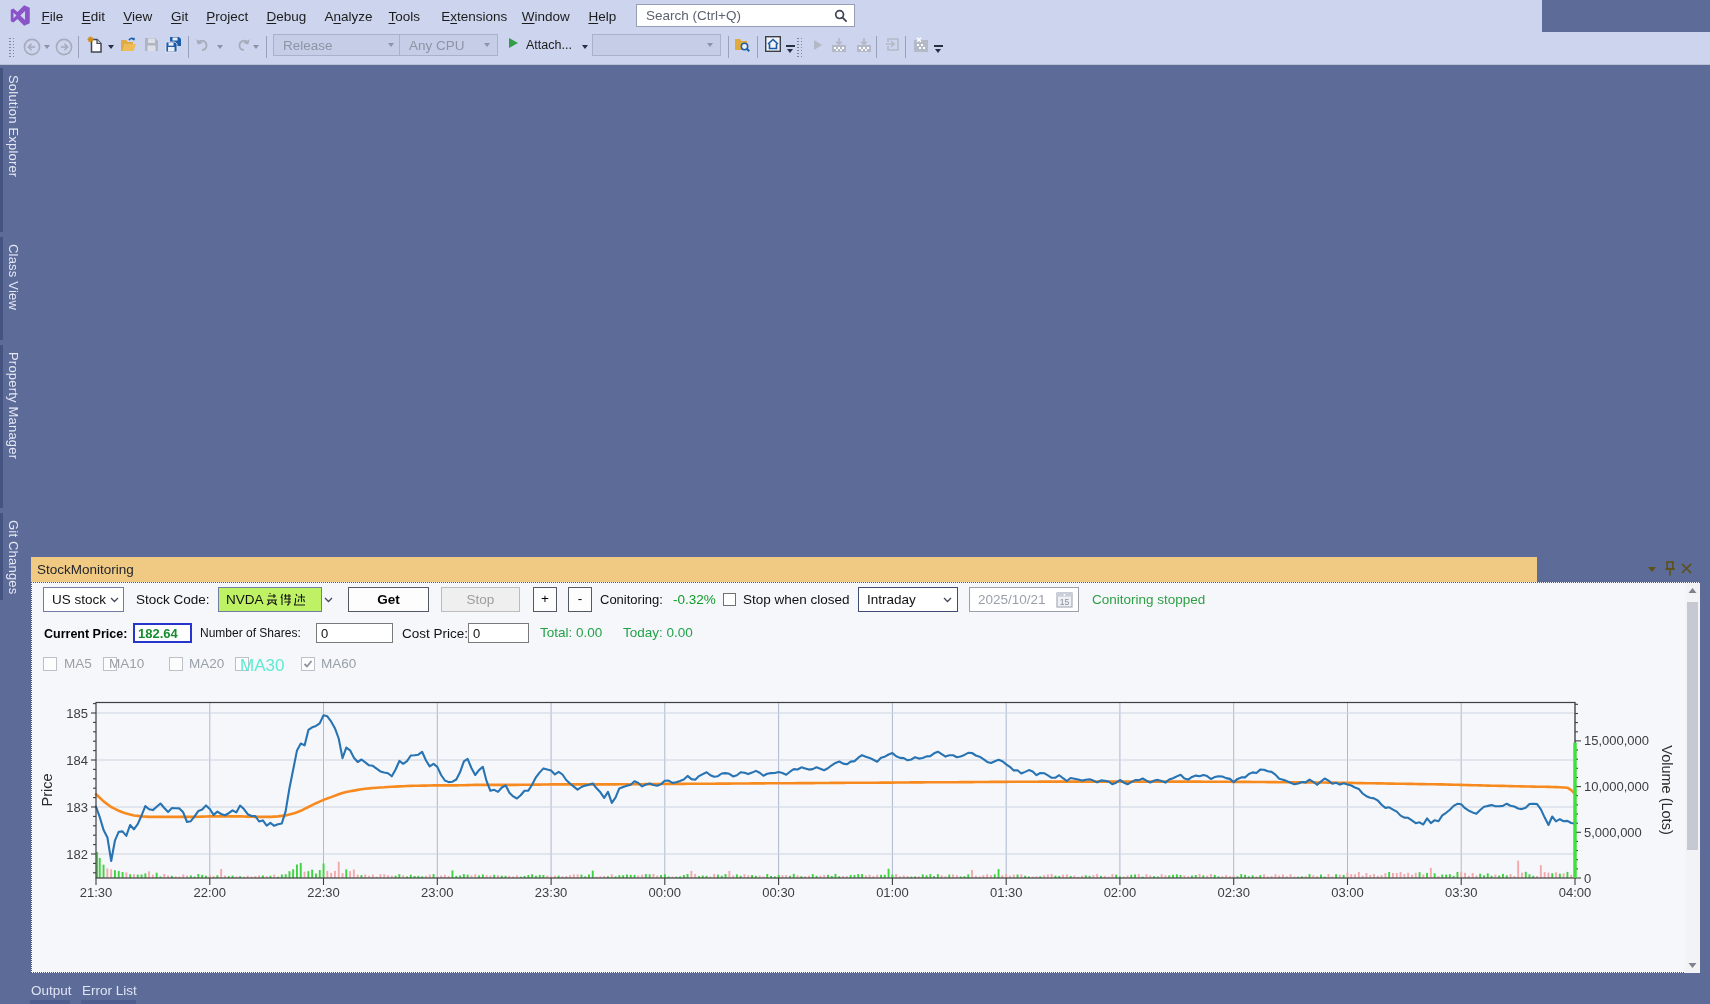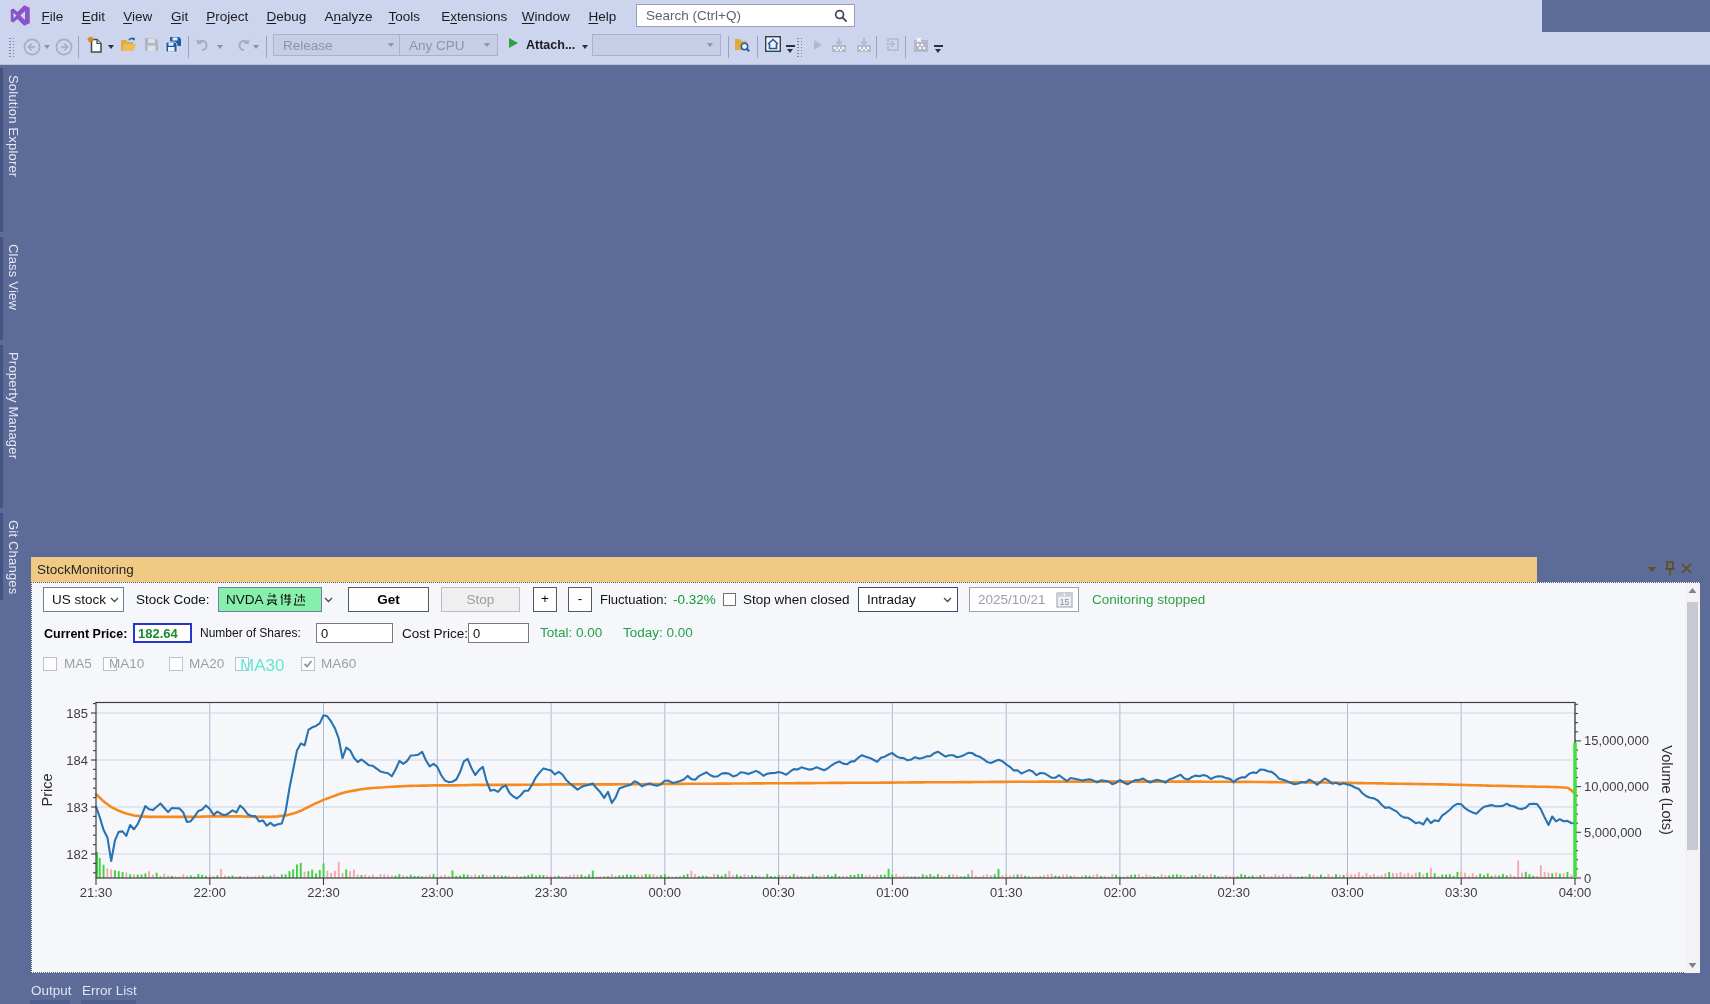--- a/index.html
+++ b/index.html
@@ -108,21 +108,21 @@
     <div style="position:absolute;left:266px;top:4px;width:1px;height:22px;background:#9aa2bb"></div>
     <div style="position:absolute;left:273px;top:2px;width:129px;height:22px;background:#c6cde6;border:1px solid #a9b1cb;box-sizing:border-box">
       <span style="position:absolute;left:9px;top:3px;font-size:13.5px;color:#8d94a6">Release</span>
 <div style="position:absolute;right:7px;top:8px;width:0;height:0;border-left:3.5px solid transparent;border-right:3.5px solid transparent;border-top:4px solid #8d94a6"></div>
     </div>
     <div style="position:absolute;left:399px;top:2px;width:99px;height:22px;background:#c6cde6;border:1px solid #a9b1cb;box-sizing:border-box">
       <span style="position:absolute;left:9px;top:3px;font-size:13.5px;color:#8d94a6">Any CPU</span>
 <div style="position:absolute;right:7px;top:8px;width:0;height:0;border-left:3.5px solid transparent;border-right:3.5px solid transparent;border-top:4px solid #8d94a6"></div>
     </div>
     <div style="position:absolute;left:509px;top:6px;width:0;height:0;border-top:5.5px solid transparent;border-bottom:5.5px solid transparent;border-left:9px solid #2f9e44"></div>
-    <span style="position:absolute;left:526px;top:6px;font-size:12.5px;font-weight:bold;color:#1c1c1c">Attach...</span>
+    <span style="position:absolute;left:526px;top:6px;font-size:12.5px;font-weight:normal;color:#1c1c1c">Attach...</span>
     <div style="position:absolute;left:582px;top:13px;width:0;height:0;border-left:3.5px solid transparent;border-right:3.5px solid transparent;border-top:4px solid #273042"></div>
     <div style="position:absolute;left:592px;top:2px;width:129px;height:22px;background:#c6cde6;border:1px solid #a9b1cb;box-sizing:border-box">
 <div style="position:absolute;right:7px;top:8px;width:0;height:0;border-left:3.5px solid transparent;border-right:3.5px solid transparent;border-top:4px solid #8d94a6"></div>
     </div>
     <div style="position:absolute;left:728px;top:4px;width:1px;height:22px;background:#9aa2bb"></div>
     <svg style="position:absolute;left:734px;top:5px" width="16" height="15" viewBox="0 0 16 15">
 <path d="M1,13 V2 H6 L7.5,4 H13 V13 Z" fill="#e0aa3e"></path>
 <circle cx="10.5" cy="9.5" r="3.2" fill="#eef1f7" stroke="#1d5fa8" stroke-width="1.5"></circle>
 <line x1="12.8" y1="11.8" x2="15.2" y2="14.2" stroke="#1d5fa8" stroke-width="2"></line>
     </svg>
@@ -227,42 +227,42 @@
   <div style="position:absolute;left:0;top:25px;width:1669px;height:391px;background:#f6f7fb;border:1px dotted #54575e;box-sizing:border-box"></div>
 </div>
 
 <div style="position:absolute;left:43px;top:587px;width:81px;height:25px;background:#fff;border:1px solid #6f7da0;box-sizing:border-box">
 <span style="position:absolute;left:8px;top:4px;font-size:13.5px;color:#111">US stock</span>
   </div>
 <svg style="position:absolute;left:110px;top:597px" width="9" height="6" viewBox="0 0 9 6">
     <path d="M1,1 L4.5,4.5 L8,1" fill="none" stroke="#424a5c" stroke-width="1.3"></path>
   </svg>
 <span style="position:absolute;left:136px;top:592px;font-size:13.5px;color:#111">Stock Code:</span>
-<div style="position:absolute;left:218px;top:587px;width:104px;height:25px;background:#86efac;border:1px solid #6f7da0;box-sizing:border-box">
+<div style="position:absolute;left:218px;top:587px;width:104px;height:25px;background:#bef264;border:1px solid #6f7da0;box-sizing:border-box">
 <span style="position:absolute;left:7px;top:4px;font-size:13.5px;color:#111">NVDA </span>
 <svg style="position:absolute;left:47px;top:5px" width="44" height="13" viewBox="0 0 44 13">
       <g stroke="#1a1a1a" stroke-width="1.1" fill="none">
         <path d="M2,3 H10 M4,1 V0 M8,1 V5 M1,7 H11 M3,7 L2,12 M9,7 L10,12 M6,7 V10 M1,12 L5,9.5 M11,12 L7,9.5"></path>
         <path d="M16.5,1 L15,5 M16,4 V12 M18,3 H25 M19.5,1 V6 M18,6 H25 M23,1 V10 M23,10 Q23,12 21,12 M18.5,9 H25"></path>
         <path d="M30,1 L31,3 M29.5,5 V9 M29.5,9 L28.5,12 L39,12 M32,4 H39 M35.5,1 V9 M33,6 L32,9 M37.5,6 L38.5,9"></path>
       </g>
     </svg>
   </div>
 <svg style="position:absolute;left:324px;top:597px" width="9" height="6" viewBox="0 0 9 6">
     <path d="M1,1 L4.5,4.5 L8,1" fill="none" stroke="#424a5c" stroke-width="1.3"></path>
   </svg>
 <div style="position:absolute;left:348px;top:587px;width:81px;height:25px;background:#fdfdfe;border:1px solid #545a64;box-sizing:border-box;text-align:center">
 <span style="font-size:13.5px;font-weight:bold;color:#000;line-height:23px">Get</span></div>
 <div style="position:absolute;left:441px;top:587px;width:79px;height:25px;background:#efefef;border:1px solid #bcbcbc;box-sizing:border-box;text-align:center">
 <span style="font-size:13.5px;color:#9d9d9d;line-height:23px">Stop</span></div>
 <div style="position:absolute;left:533px;top:587px;width:24px;height:25px;background:#fdfdfe;border:1px solid #545a64;box-sizing:border-box;text-align:center">
 <span style="font-size:13.5px;color:#000;line-height:22px">+</span></div>
 <div style="position:absolute;left:568px;top:587px;width:24px;height:25px;background:#fdfdfe;border:1px solid #545a64;box-sizing:border-box;text-align:center">
 <span style="font-size:13.5px;color:#000;line-height:22px">-</span></div>
-<span style="position:absolute;left:600px;top:592px;font-size:13px;color:#111">Fluctuation:</span>
+<span style="position:absolute;left:600px;top:592px;font-size:13px;color:#111">Conitoring:</span>
 <span style="position:absolute;left:673px;top:592px;font-size:13.5px;font-weight:normal;color:#0e9c27">-0.32%</span>
 <div style="position:absolute;left:723px;top:593px;width:13px;height:13px;background:#fff;border:1px solid #707070;box-sizing:border-box"></div>
 <span style="position:absolute;left:743px;top:592px;font-size:13.5px;color:#111">Stop when closed</span>
 <div style="position:absolute;left:858px;top:587px;width:100px;height:25px;background:#fff;border:1px solid #3f4a6e;box-sizing:border-box">
 <span style="position:absolute;left:8px;top:4px;font-size:13.5px;color:#111">Intraday</span>
   </div>
 <svg style="position:absolute;left:943px;top:597px" width="9" height="6" viewBox="0 0 9 6">
     <path d="M1,1 L4.5,4.5 L8,1" fill="none" stroke="#424a5c" stroke-width="1.3"></path>
   </svg>
 <div style="position:absolute;left:969px;top:587px;width:110px;height:25px;background:#fff;border:1px solid #9aa0ac;box-sizing:border-box">

